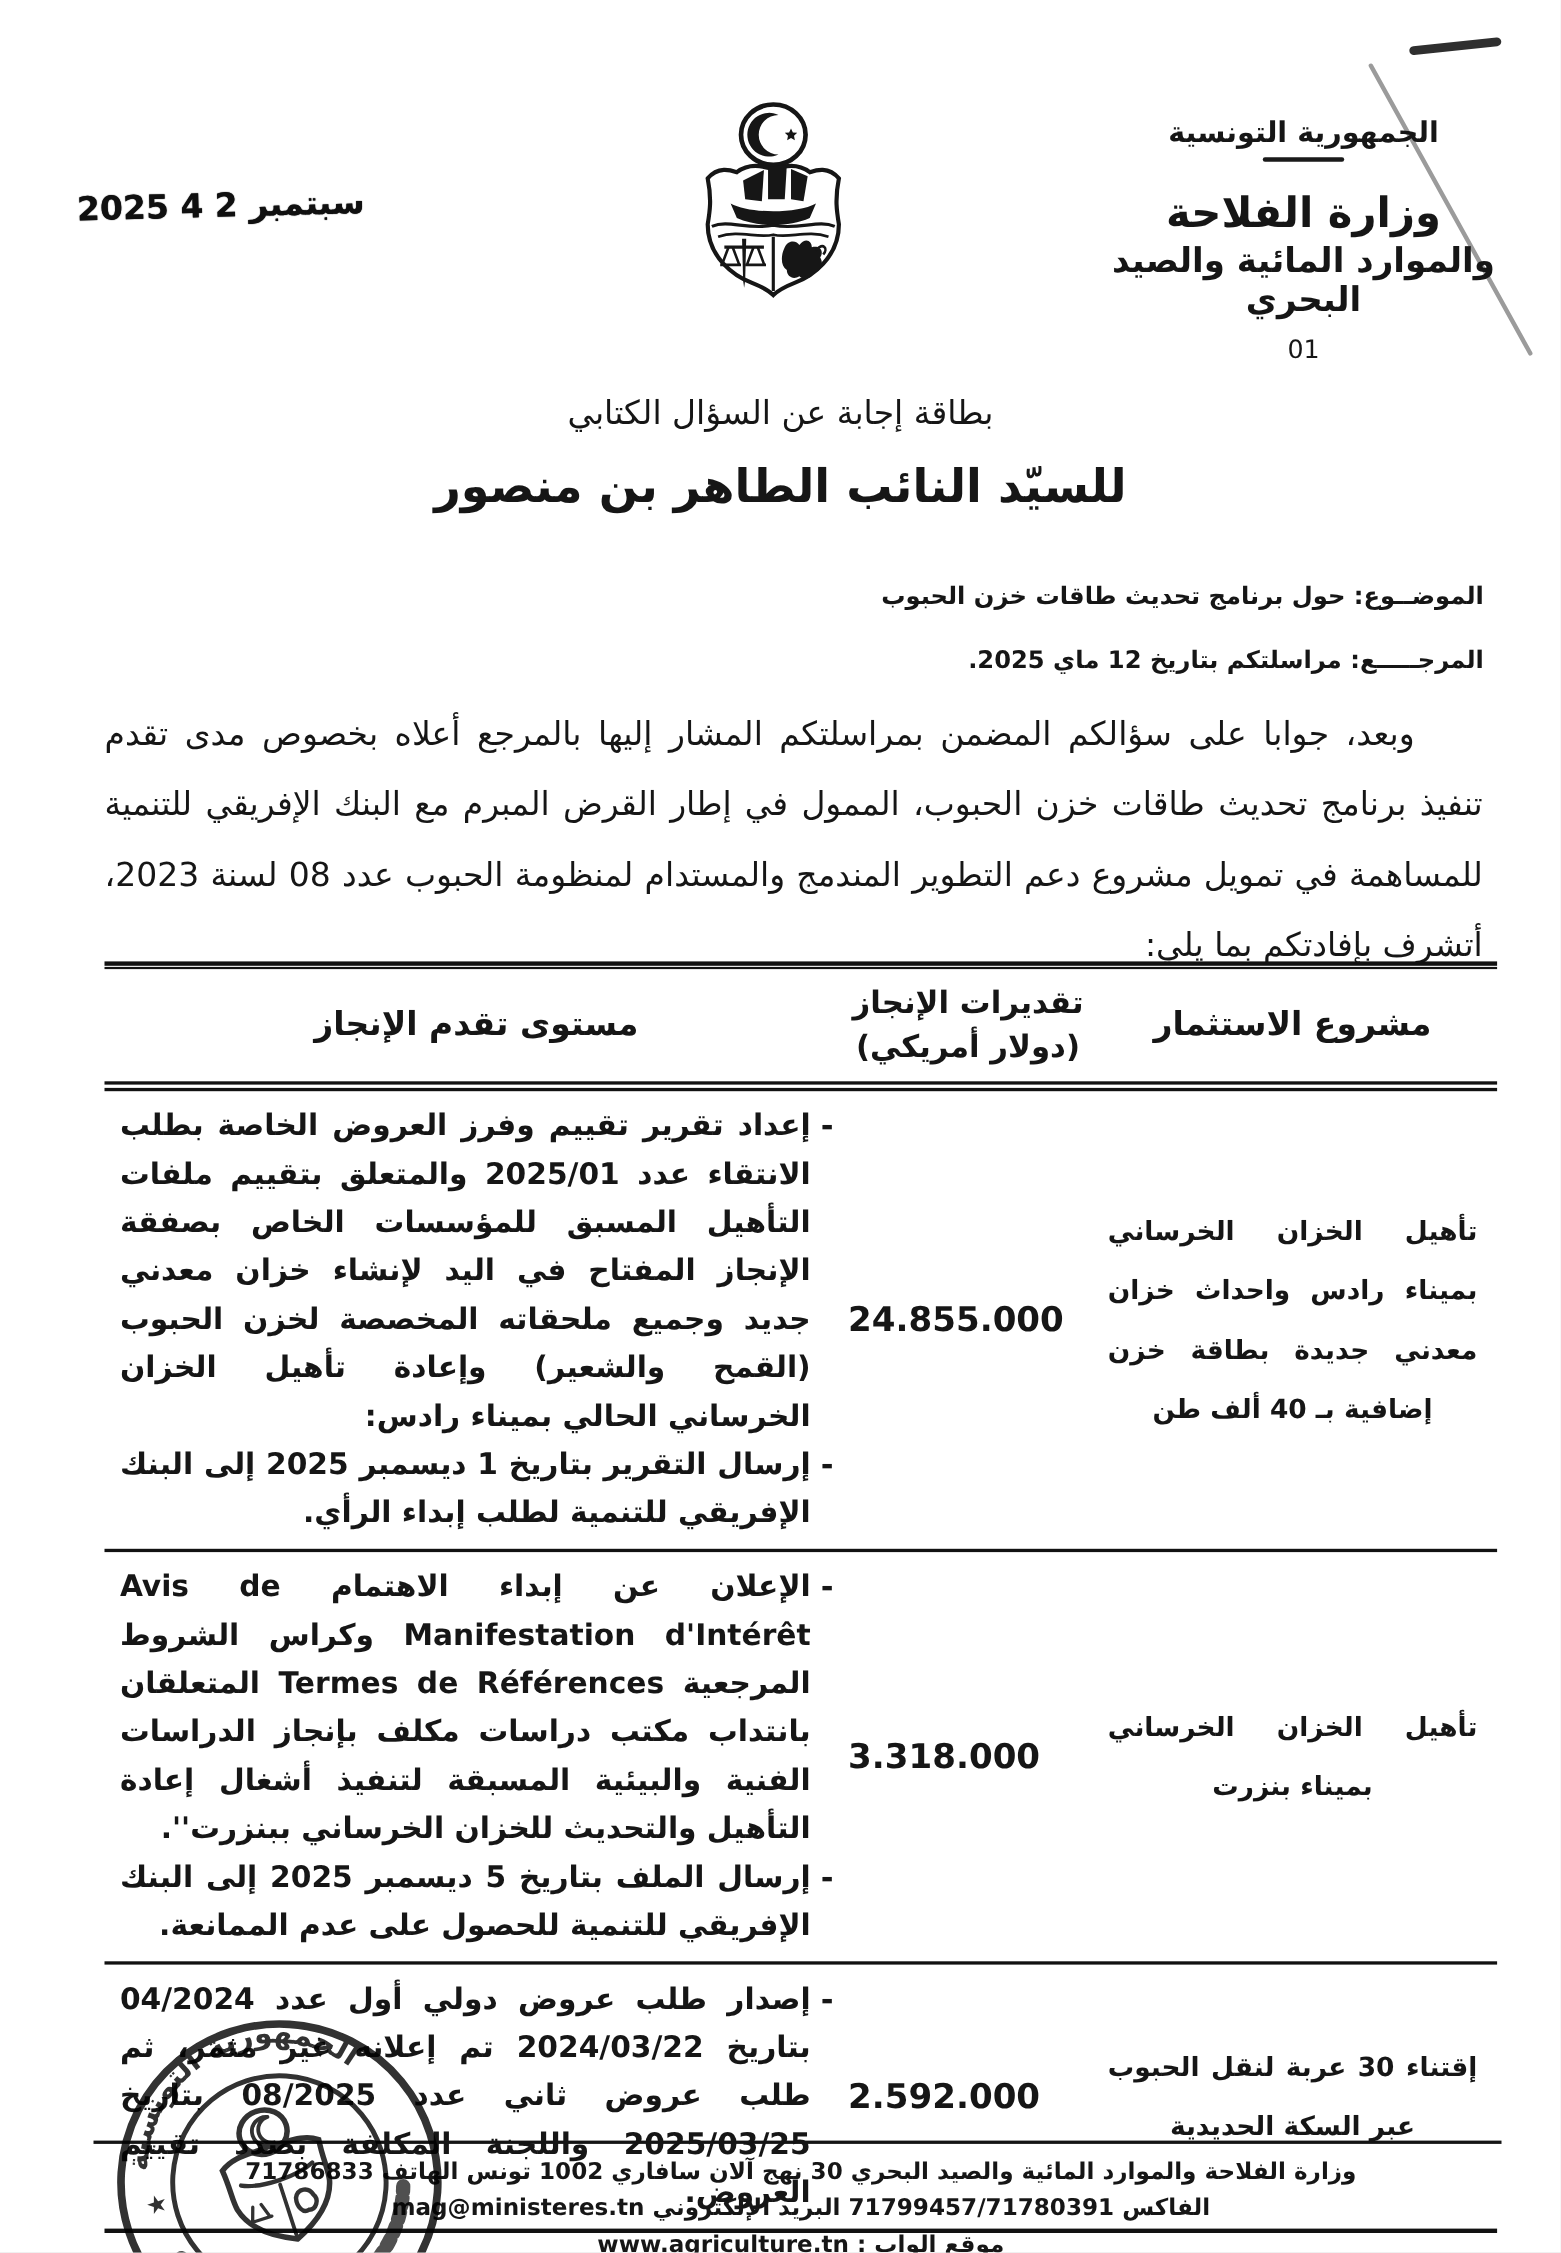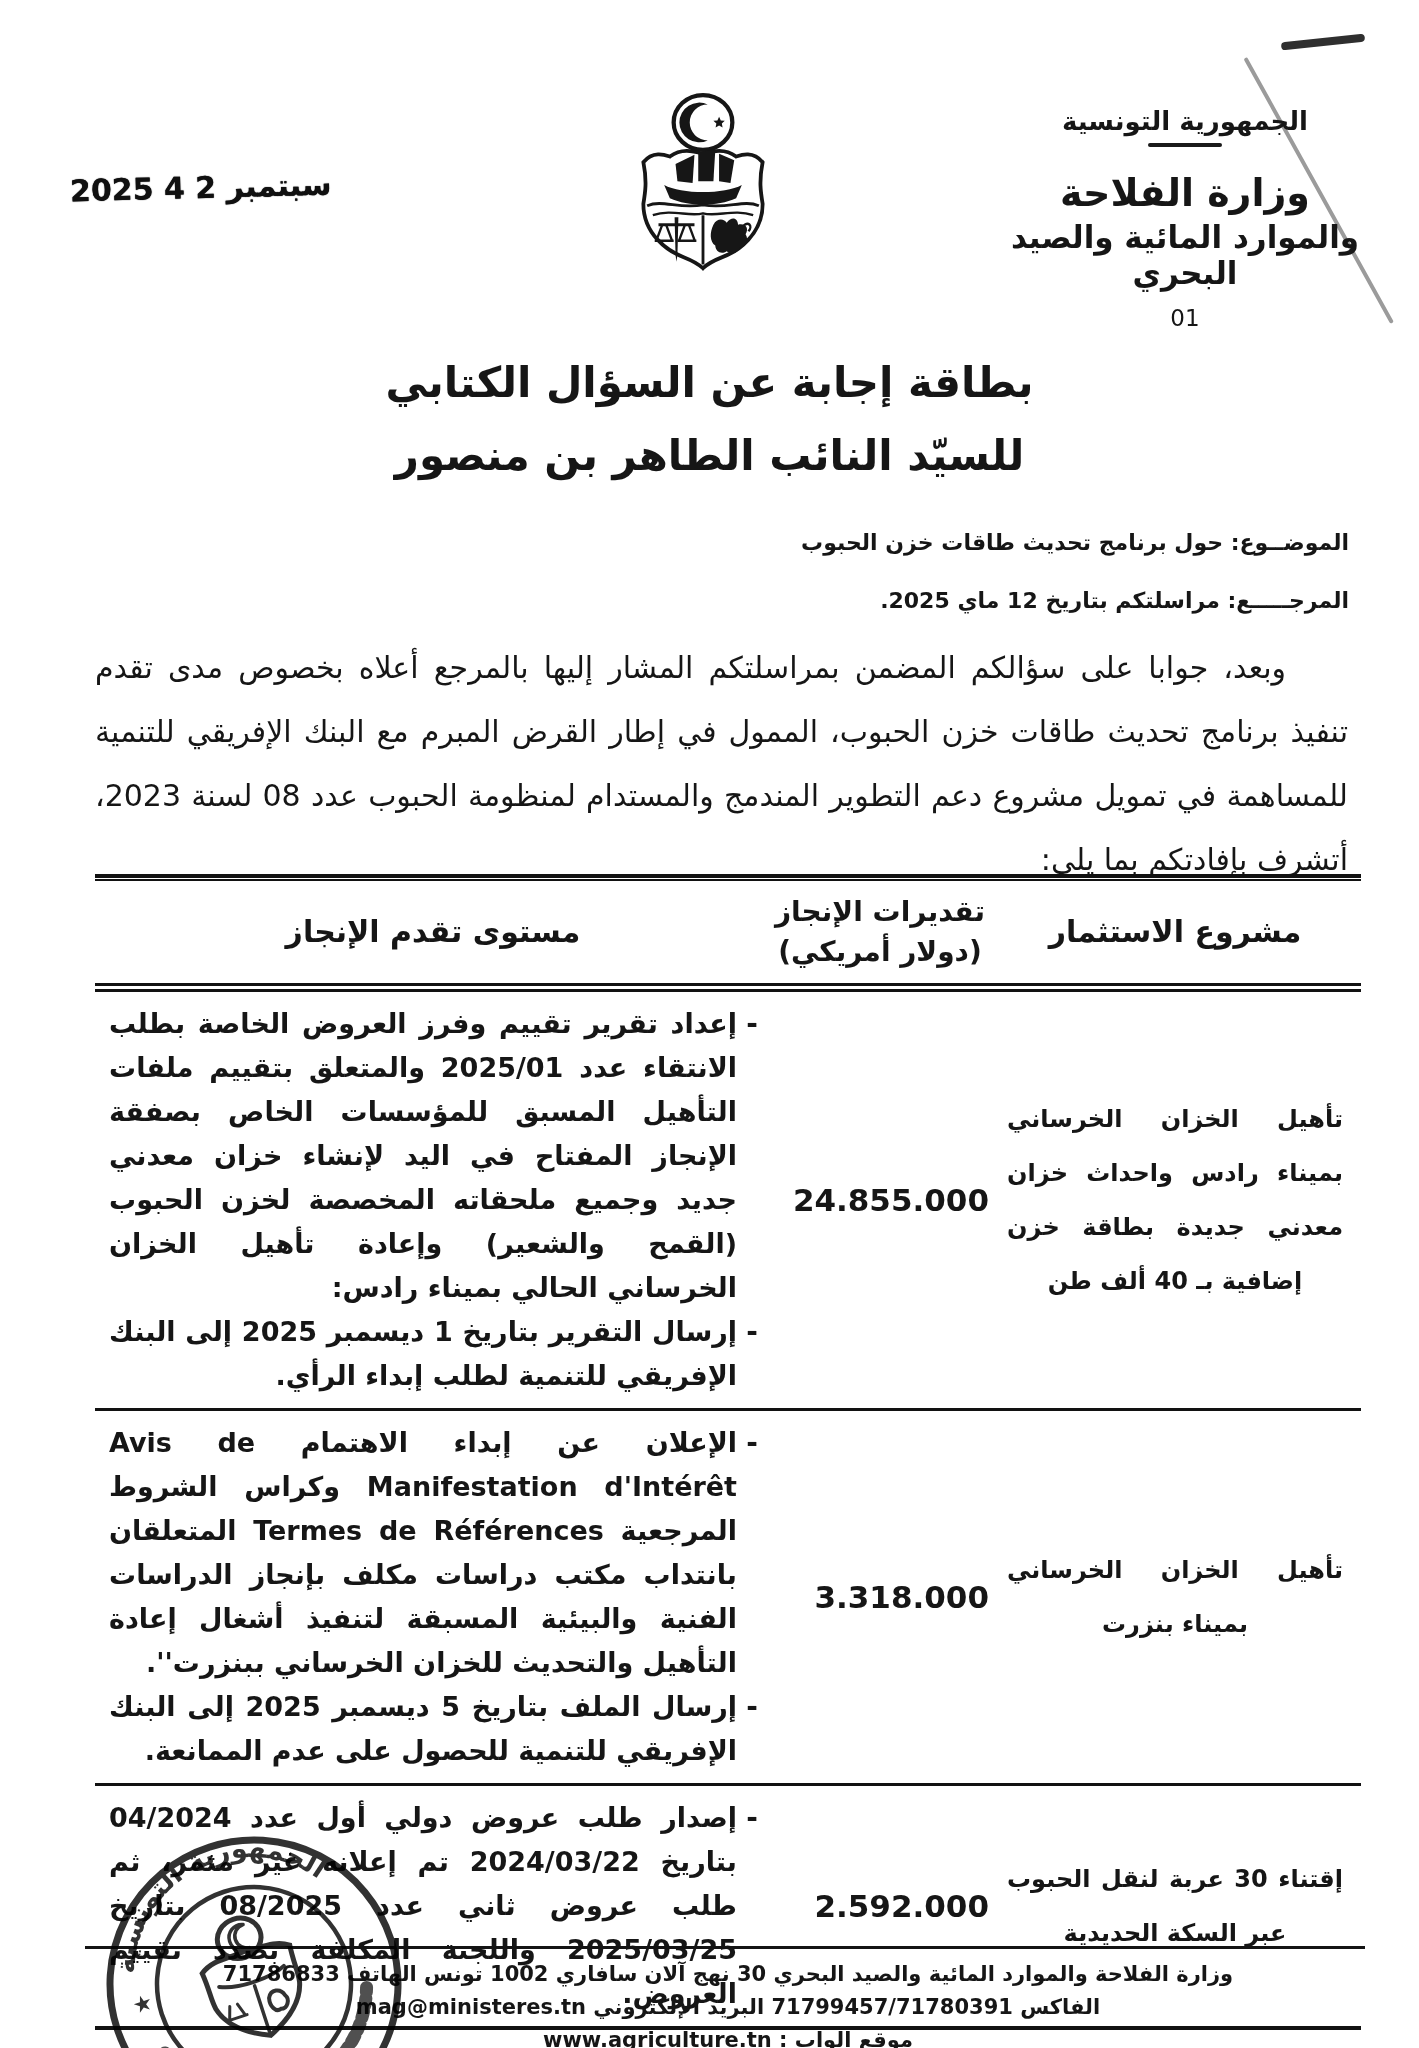--- a/index.html
+++ b/index.html
@@ -45,21 +45,21 @@
     text-align:center; direction:rtl;
   }
   .lh-republic { font-size:26px; font-weight:800; }
   .lh-underline { width:74px; height:4px; background:#1a1a1a; margin:7px auto 0; border-radius:2px; }
   .lh-ministry1 { margin-top:24px; font-size:38px; font-weight:800; letter-spacing:0; }
   .lh-ministry2 { margin-top:4px; font-size:31px; font-weight:800; }
   .lh-pagenum  { margin-top:14px; font-size:23px; font-weight:400; direction:ltr; }
 
   
   .title-block { position:absolute; top:358px; left:0; width:1419px; text-align:center; direction:rtl; }
-  .title-l1 { font-size:42px; font-weight:700; }
+  .title-l1 { font-size:30px; font-weight:400; }
   .title-l2 { margin-top:24px; font-size:42px; font-weight:800; }
 
   
   .meta { position:absolute; top:514px; right:70px; left:72px; direction:rtl; text-align:right; }
   .meta-row { font-size:22px; font-weight:700; line-height:58px; }
   .meta-label { font-weight:800; }
 
   
   .intro {
     position:absolute; top:636px; right:71px; left:95px;
@@ -83,21 +83,21 @@
   .body-row-2 { min-height:370px; }
   .body-row-3 { min-height:188px; }
 
   .c-project {
     align-self:center;
     padding:10px 18px;
     font-size:24px; font-weight:700; line-height:54px;
     text-align:justify; text-align-last:center;
   }
   .c-amount {
-    align-self:center; text-align:right;
+    align-self:center; text-align:left;
     font-size:31px; font-weight:600; direction:ltr;
   }
   .c-progress { padding:10px 4px 10px 14px; }
   .bullet { display:flex; direction:rtl; }
   .b-dash { width:30px; flex:0 0 30px; font-size:28px; font-weight:700; line-height:44px; text-align:center; }
   .b-text { flex:1; font-size:27px; font-weight:700; line-height:44px; text-align:justify; }
 
   
   .footer-sep { position:absolute; top:1946px; left:85px; width:1280px; border-top:3px solid #141414; }
   .footer {

